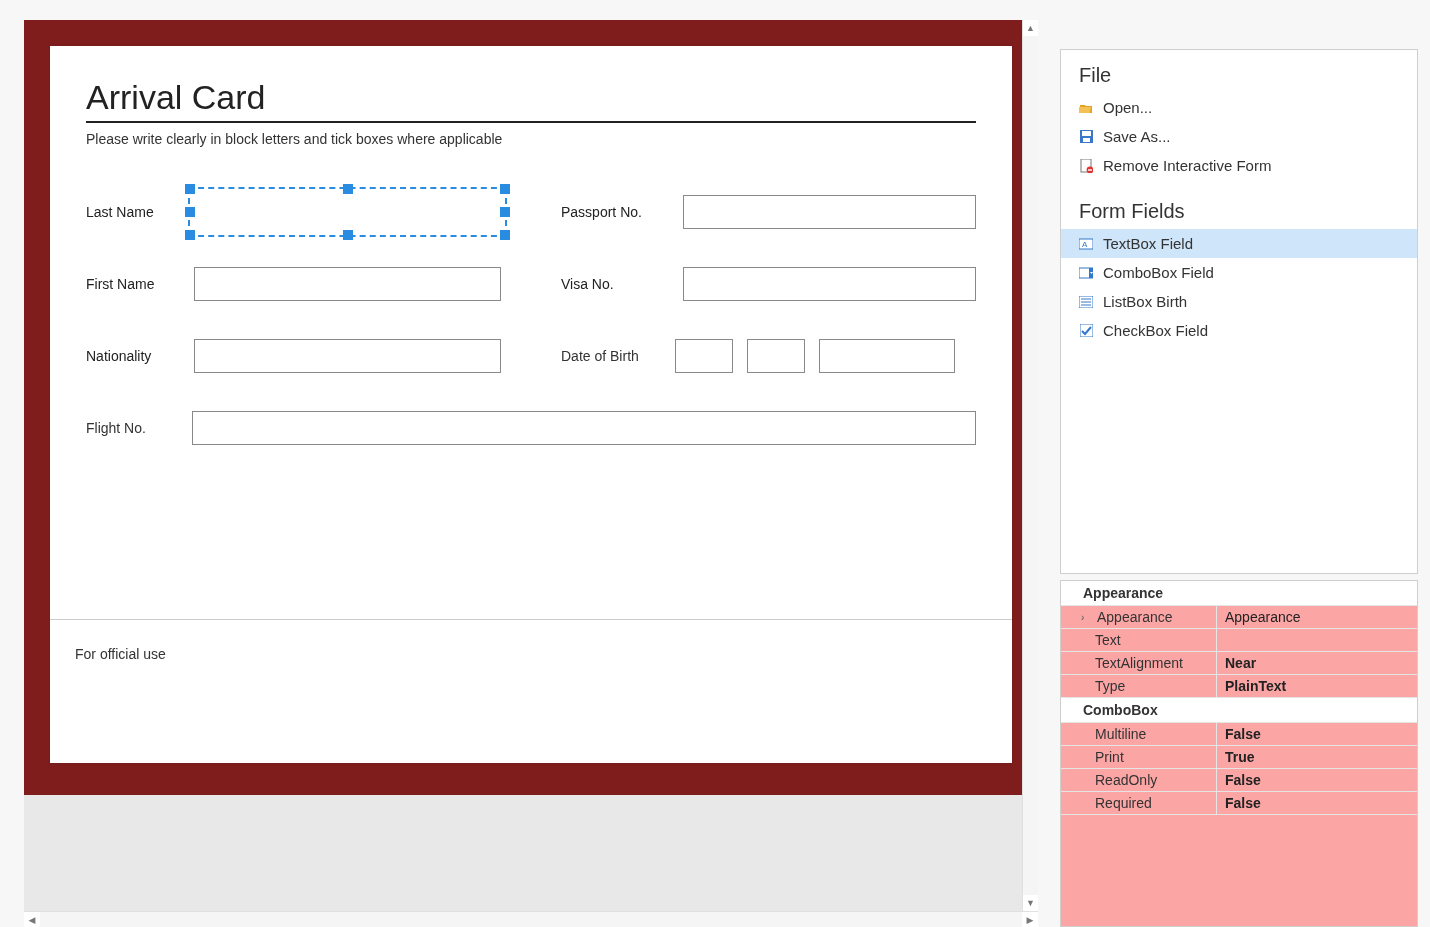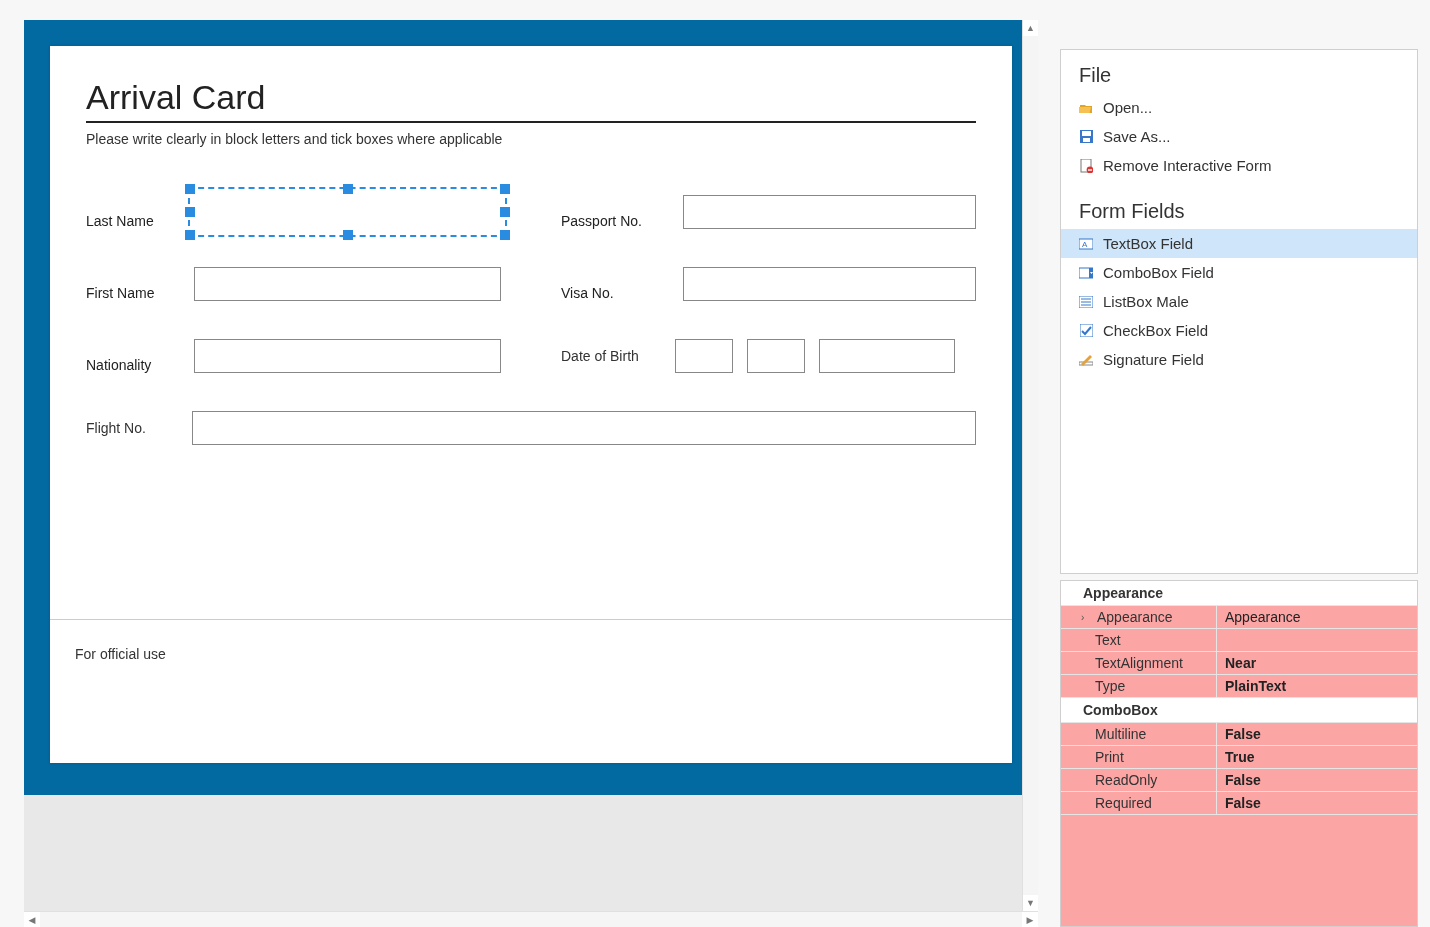--- a/index.html
+++ b/index.html
@@ -3,38 +3,38 @@
 <meta charset="utf-8">
 <style>
   * { box-sizing: border-box; }
   html, body { margin:0; padding:0; font-family: "Segoe UI", Arial, sans-serif; background:#f7f7f7; color:#333; font-size:14px; }
   .app { display:flex; flex-direction:column; width:1430px; height:927px; background:#f7f7f7; }
   .main-row { display:flex; flex:1 1 auto; min-height:0; }
   
   
   .viewer { width:1038px; display:flex; flex-direction:column; padding:20px 0 0 24px; }
   .viewer-scroll { flex:1 1 auto; position:relative; background:#e8e8e8; border:0; }
-  .canvas-wrap { position:relative; height:775px; background:#0369a1; padding:26px 12px 12px 12px; }
+  .canvas-wrap { position:relative; height:775px; background:#7f1d1d; padding:26px 12px 12px 12px; }
   .vscroll { position:absolute; right:0; top:0; bottom:0; width:16px; background:#f5f5f5; border-left:1px solid #e0e0e0; }
   .vscroll .up, .vscroll .dn { position:absolute; left:0; right:0; height:16px; background:#fff; text-align:center; font-size:9px; color:#777; line-height:16px; }
   .vscroll .up { top:0; }
   .vscroll .dn { bottom:0; }
   .hscroll { height:16px; background:#f5f5f5; border-top:1px solid #e0e0e0; position:relative; }
   .hscroll .lf, .hscroll .rt { position:absolute; top:0; bottom:0; width:16px; background:#fff; text-align:center; font-size:9px; color:#777; line-height:16px; }
   .hscroll .lf { left:0; }
   .hscroll .rt { right:0; }
   
   .page { background:#fff; width:962px; height:717px; margin:0 auto; box-shadow:0 0 3px rgba(0,0,0,0.15); padding:32px 36px; position:relative; }
   .page h1 { margin:0 0 4px 0; font-weight:400; font-size:34px; color:#222; }
   .rule { border:0; border-bottom:2px solid #222; margin:0 0 8px 0; }
   .subtext { font-size:14px; color:#333; margin-bottom:48px; }
   
   .form-cols { display:flex; gap:60px; }
   .col { flex:1; display:flex; flex-direction:column; gap:38px; }
-  .field { display:flex; align-items:flex-end; gap:26px; }
+  .field { display:flex; align-items:center; gap:26px; }
   .field .lbl { width:82px; font-size:14px; color:#222; }
   .field .box { flex:1; height:34px; border:1.5px solid #888; background:#fff; }
   
   .gender-line { display:flex; align-items:center; gap:18px; }
   .gender-line .pair { display:flex; align-items:center; gap:16px; }
   .cb { width:34px; height:34px; border:1.5px solid #888; background:#fff; }
   .gender-line .glbl { width:60px; font-size:14px; }
   
   .dob-line { display:flex; align-items:center; gap:18px; }
   .dob-line .boxes { display:flex; gap:14px; }
@@ -211,40 +211,31 @@
           </div>
           <div class="item">
             <span class="ic">
               <svg width="14" height="12" viewBox="0 0 14 12">
                   <rect x="0" y="0" width="14" height="12" fill="#fff" stroke="#3477c8"></rect>
                   <line x1="2" y1="3" x2="12" y2="3" stroke="#3477c8"></line>
                   <line x1="2" y1="6" x2="12" y2="6" stroke="#3477c8"></line>
                   <line x1="2" y1="9" x2="12" y2="9" stroke="#3477c8"></line>
                 </svg>
             </span>
-            <span>ListBox Male</span>
+            <span>ListBox Birth</span>
           </div>
           <div class="item">
             <span class="ic">
               <svg width="13" height="13" viewBox="0 0 13 13">
                   <rect x="0" y="0" width="13" height="13" fill="#fff" stroke="#3477c8"></rect>
                   <path d="M2 7l3 3 6-7" stroke="#3477c8" stroke-width="2" fill="none"></path>
                 </svg>
             </span>
             <span>CheckBox Field</span>
           </div>
-          <div class="item">
-            <span class="ic">
-              <svg width="14" height="13" viewBox="0 0 14 13">
-                  <rect x="0" y="9" width="14" height="3" fill="#fff" stroke="#888"></rect>
-                  <path d="M2 11l9-9 2 2-9 9z" fill="#e6a23a"></path>
-                </svg>
-            </span>
-            <span>Signature Field</span>
-          </div>
         </div>
       </div>
 
       <div class="props">
         <div class="group-head">Appearance</div>
         <div class="prop-row">
           <div class="k">
               <span class="caret">›</span>
               <span>Appearance</span>
             </div>

